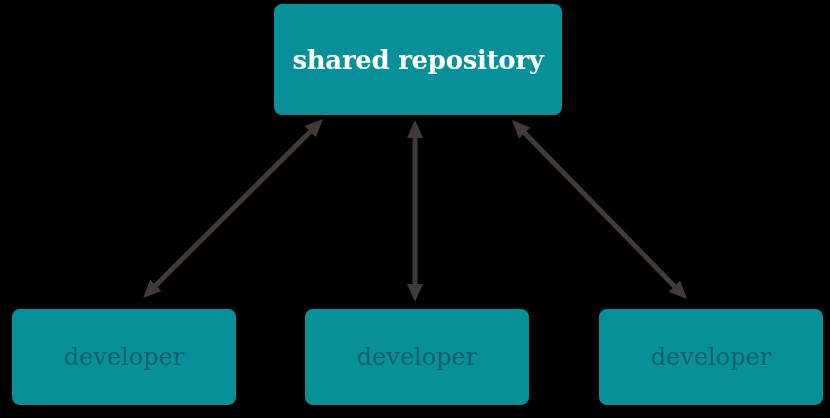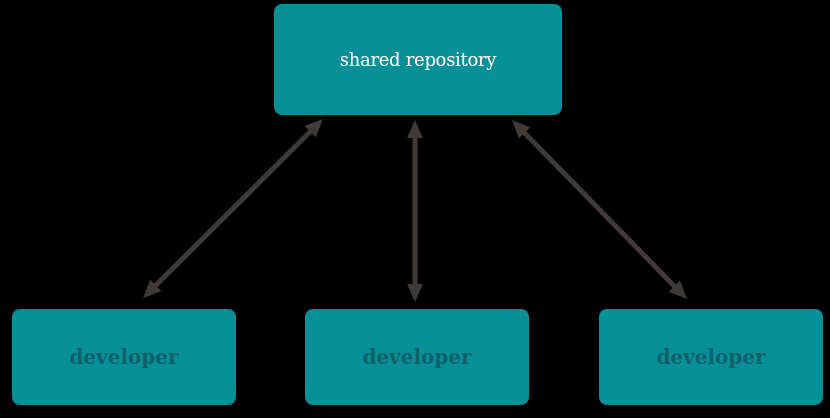--- a/index.html
+++ b/index.html
@@ -25,38 +25,37 @@
     box-sizing: border-box;
   }
   .repo {
     left: 274px;
     top: 4px;
     width: 288px;
     height: 111px;
   }
   .repo-label {
     color: var(--repository-label-text, #FFFFFF);
-    font-weight: 400;
-    font-size: 18px;
+    font-weight: 700;
+    font-size: 26px;
     letter-spacing: -0.3px;
     white-space: nowrap;
   }
   .dev {
     top: 309px;
     width: 224px;
     height: 96px;
   }
   .dev1 { left: 12px; }
   .dev2 { left: 305px; }
   .dev3 { left: 599px; }
   .dev-label {
     color: var(--developer-label-text, #115F6B);
-    font-size: 20px;
+    font-size: 24px;
     white-space: nowrap;
-    font-weight: bold;
   }
   .edges {
     position: absolute;
     left: 0;
     top: 0;
     width: 830px;
     height: 418px;
     pointer-events: none;
   }
   .edge {

